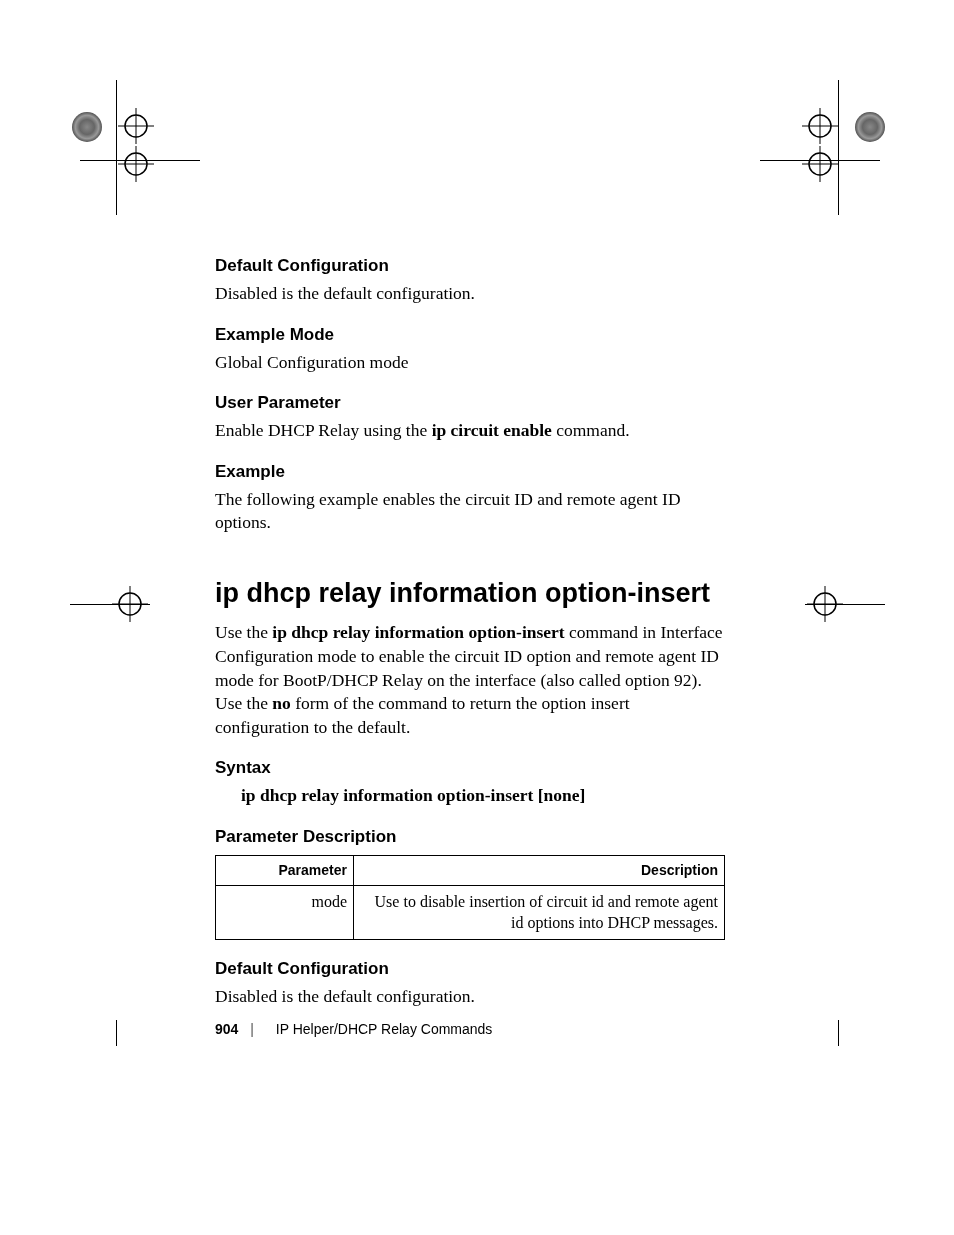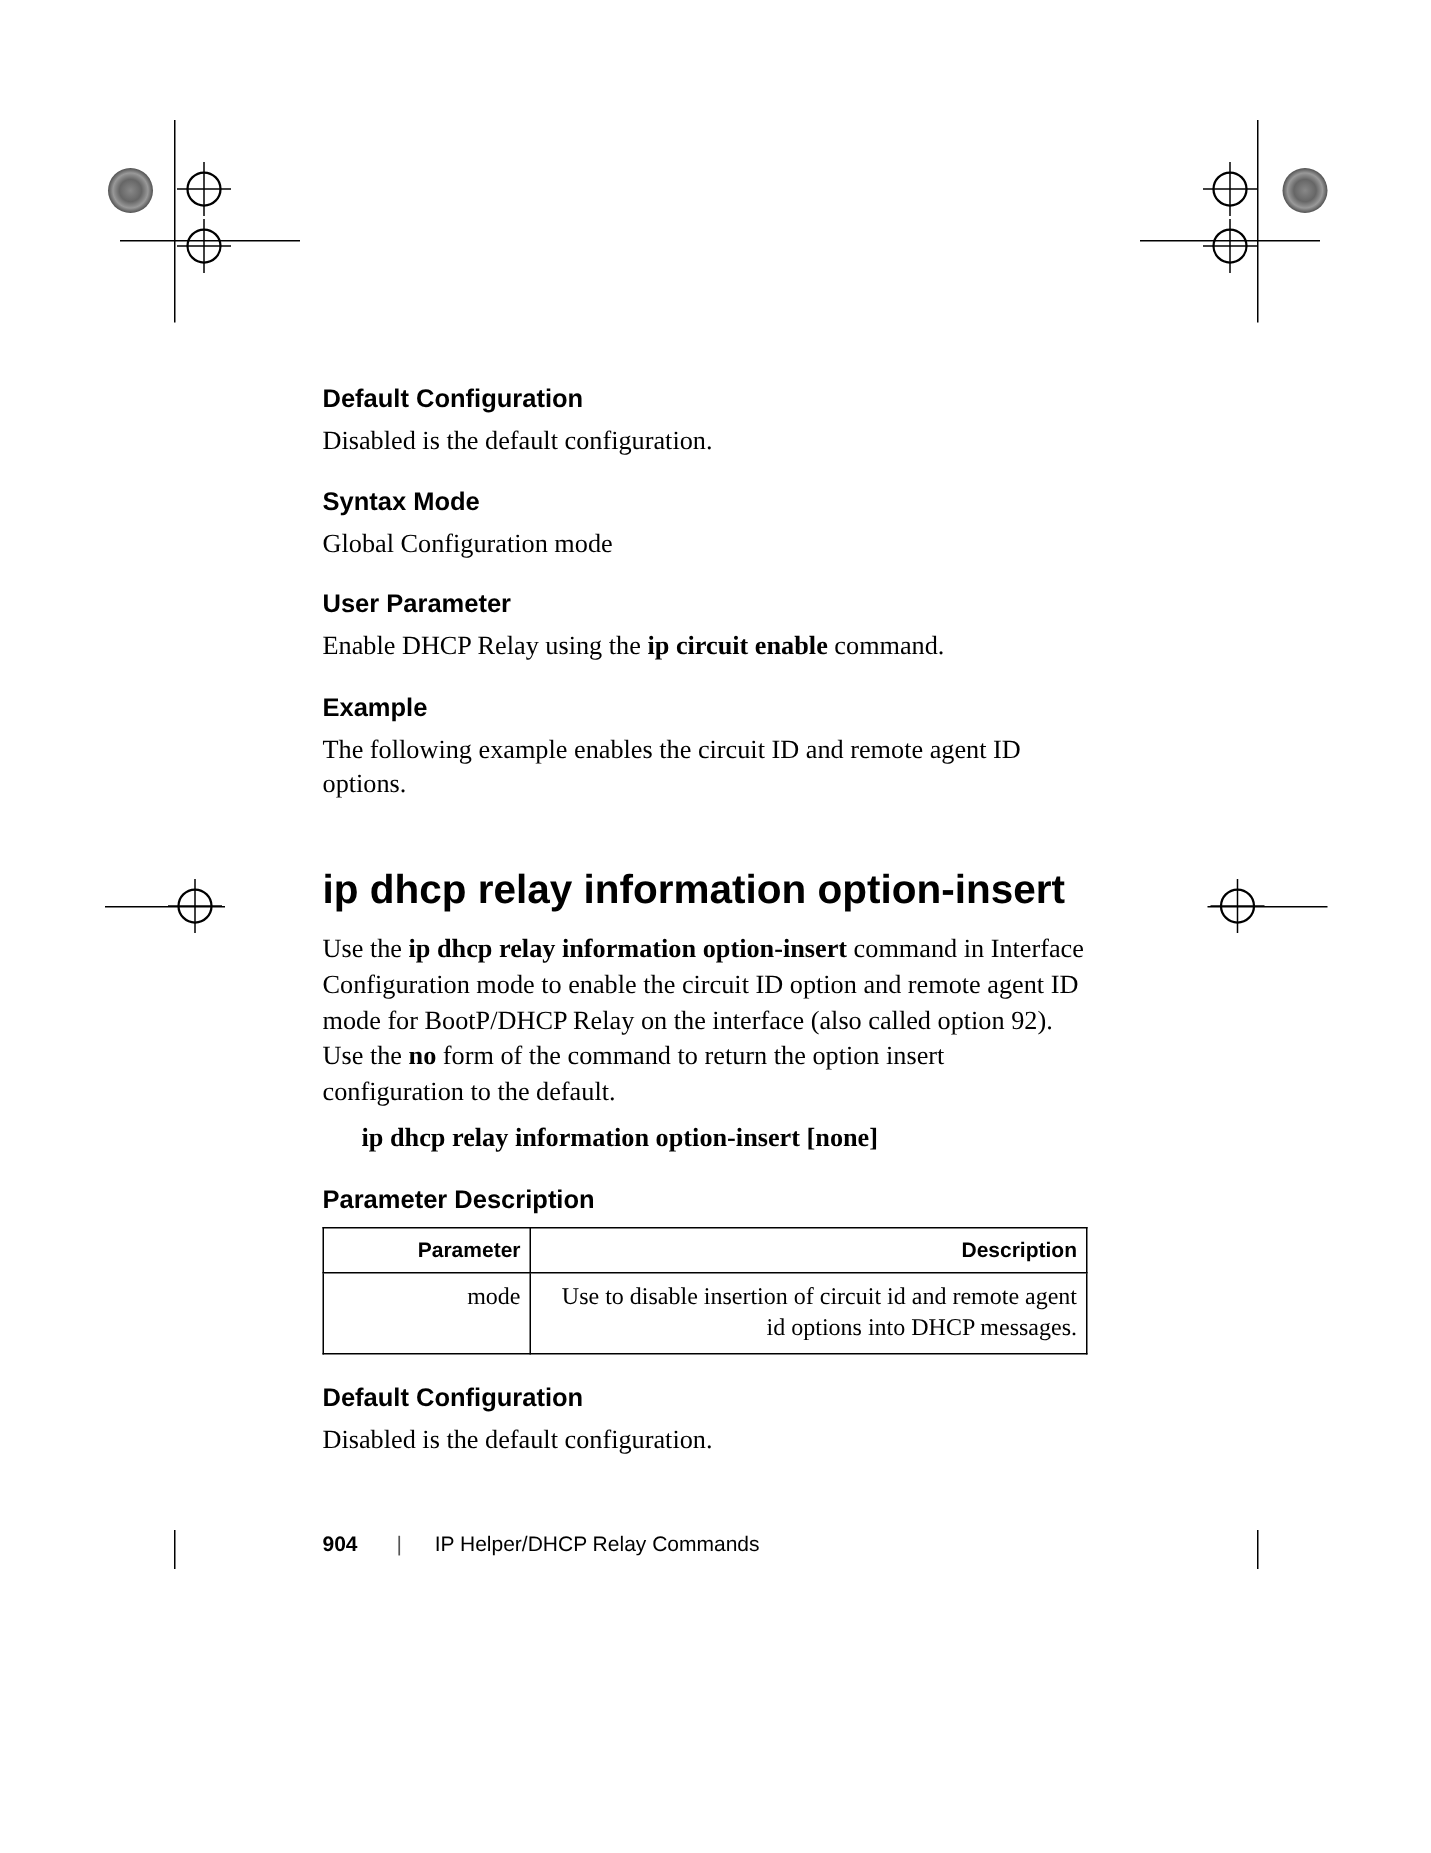--- a/index.html
+++ b/index.html
@@ -64,21 +64,21 @@
   }
   .footer{
     position:absolute;
     left:215px;
     top:1020px;
     font-family:Arial,Helvetica,sans-serif;
     font-size:14px;
   }
   .footer .pn{
     font-weight:bold;
-    margin-right:22px;
+    margin-right:8px;
   }
   .footer .sep{
     color:#555;
     margin-right:18px;
   }
   .medallion{
     position:absolute;
     width:30px;height:30px;
     border-radius:50%;
     background:radial-gradient(circle,#888 0%,#666 35%,#999 55%,#555 70%,#888 100%);
@@ -187,32 +187,33 @@
         <line x1="20" y1="2" x2="20" y2="38" stroke="#000"></line>
         <line x1="2" y1="20" x2="38" y2="20" stroke="#000"></line>
       </svg>
   </div>
 
   <div class="content">
 
     <div class="heading" style="margin-top:0">Default Configuration</div>
     <p class="body">Disabled is the default configuration.</p>
 
-    <div class="heading">Syntax Mode</div>
+    <div class="heading">Example Mode</div>
     <p class="body">Global Configuration mode</p>
 
     <div class="heading">User Parameter</div>
     <p class="body"><span>Enable DHCP Relay using the </span><b>ip circuit enable</b><span> command.</span></p>
 
     <div class="heading">Example</div>
     <p class="body">The following example enables the circuit ID and remote agent ID options.</p>
 
     <div class="title">ip dhcp relay information option-insert</div>
     <p class="body"><span>Use the </span><b>ip dhcp relay information option-insert</b><span> command in Interface Configuration mode to enable the circuit ID option and remote agent ID mode for BootP/DHCP Relay on the interface (also called option 92). Use the </span><b>no</b><span> form of the command to return the option insert configuration to the default.</span></p>
 
+    <div class="heading">Syntax</div>
     <p class="body syntax1"><b>ip dhcp relay information option-insert [none]</b></p>
 
     <div class="heading">Parameter Description</div>
     <table>
       <tbody>
           <tr>
         <th style="width:125px">Parameter</th>
         <th>Description</th>
       </tr>
       <tr>

